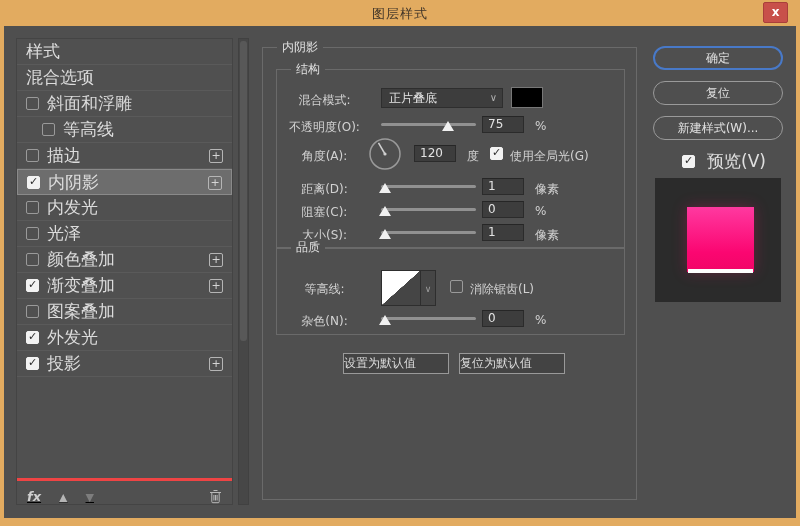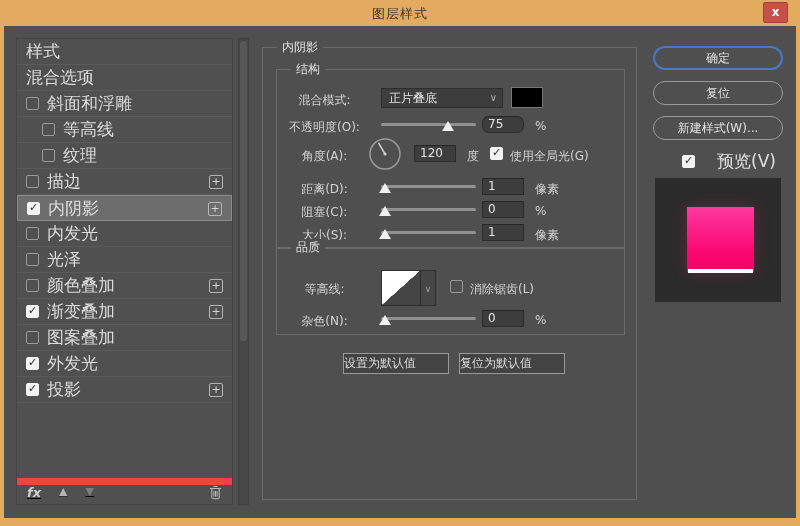--- a/index.html
+++ b/index.html
@@ -14,21 +14,21 @@
   .sidebar { position:absolute; left:12px; top:12px; width:217px; height:467px; background:#505050; border:1px solid #444; }
   .srow { position:relative; height:26px; border-bottom:1px solid #5a5a5a; display:flex; align-items:center; padding-left:9px; cursor:pointer; }
   .srow.sel { background:#6d6d6d; border:1px solid #8a8a8a; }
   .srow.ind { padding-left:25px; }
   .slabel { font-size:17px; color:#dcdcdc; margin-left:8px; white-space:nowrap; }
   .srow.plain .slabel { margin-left:0; }
   .cb { width:13px; height:13px; border:1px solid #9a9a9a; border-radius:2px; background:transparent; position:relative; flex:0 0 auto; }
   .cb.on { background:#f2f2f2; border-color:#f2f2f2; }
   .ck { position:absolute; left:1px; top:-2px; font-size:11px; font-weight:bold; color:#2b2b2b; }
   .plusbtn { position:absolute; right:9px; top:6px; width:14px; height:14px; border:1px solid #b5b5b5; border-radius:2px; color:#d5d5d5; font-size:11px; line-height:12px; text-align:center; cursor:pointer; }
-  .sfooter { position:absolute; left:0; right:0; bottom:0; height:26px; border-top:7px solid #ef4444; display:flex; align-items:flex-start; padding:0 10px; gap:18px;text-decoration:underline; }
+  .sfooter { position:absolute; left:0; right:0; bottom:0; height:26px; border-top:3px solid #ef4444; display:flex; align-items:flex-end; padding:0 10px; gap:18px;text-decoration:underline; }
   .fxicon { font-style:italic; font-weight:bold; color:#cfcfcf; font-size:13px; }
   .arrow-up { color:#b5b5b5; font-size:11px; cursor:pointer; }
   .arrow-down { color:#7d7d7d; font-size:11px; cursor:pointer; }
   .trash { margin-left:auto; cursor:pointer; display:flex; }
   .scrollbar { position:absolute; left:234px; top:12px; width:11px; height:467px; background:#474747; border:1px solid #414141; }
   .sthumb { position:absolute; left:1px; top:2px; width:7px; height:300px; background:#585858; border-radius:3px; }
 
   
   .maingroup { position:absolute; left:258px; top:21px; width:375px; height:453px; border:1px solid #6a6a6a; }
   .legend { position:absolute; top:-9px; left:14px; background:#4f4f4f; padding:0 5px; font-size:12px; color:#e0e0e0; }
@@ -46,21 +46,21 @@
   .swatch { position:absolute; left:234px; width:32px; height:21px; border:1px solid #777; cursor:pointer; }
   .dial { position:absolute; cursor:pointer; }
   .qcontour { position:absolute; left:104px; top:22px; width:40px; height:36px; background:linear-gradient(to bottom right,#ffffff 49.6%,#454545 50%); border:1px solid #2e2e2e; cursor:pointer; }
   .qcontour-arrow { position:absolute; left:144px; top:22px; width:15px; height:36px; background:#464646; border:1px solid #2e2e2e; border-left:none; color:#9f9f9f; font-size:9px; text-align:center; line-height:36px; cursor:pointer; }
   .defbtn { position:absolute; top:305px; width:106px; height:21px; background:#434343; border:1px solid #999; color:#dcdcdc; font-size:12px; line-height:19px; cursor:pointer; }
 
   
   .pillbtn { position:absolute; left:649px; width:130px; height:24px; border-radius:12px; background:transparent; border:1px solid #9a9a9a; color:#e0e0e0; font-size:12px; text-align:center; line-height:22px; cursor:pointer; }
   .pillbtn.focus { border:2px solid #4879c8; line-height:20px; }
   .prevrow { position:absolute; left:678px; top:124px; display:flex; align-items:center; gap:8px; cursor:pointer; }
-  .prevrow .slabel { color:#e0e0e0; margin-left:14px; }
+  .prevrow .slabel { color:#e0e0e0; margin-left:4px; }
   .previewbox { position:absolute; left:651px; top:152px; width:126px; height:124px; background:#2b2b2b; }
   .pinksq { position:absolute; left:32px; top:29px; width:67px; height:65px; background:linear-gradient(180deg,#ff39a0 0%,#fb0671 70%,#f10566 100%); box-shadow:0 0 14px rgba(255,20,110,0.28); }
   .pinksq::after { content:""; position:absolute; left:1px; right:1px; bottom:-1px; height:4px; background:#fdfdfd; }
 </style>
 </head>
 <body>
 
 <div class="window">
   <div class="titlebar">
     <span class="title">图层样式</span>
@@ -76,24 +76,20 @@
       <div class="srow plain">
           <span class="slabel">混合选项</span>
         </div>
       <div class="srow">
           <span class="cb"></span>
           <span class="slabel">斜面和浮雕</span>
         </div>
       <div class="srow ind">
           <span class="cb"></span>
           <span class="slabel">等高线</span>
-        </div>
-      <div class="srow ind">
-          <span class="cb"></span>
-          <span class="slabel">纹理</span>
         </div>
       <div class="srow">
           <span class="cb"></span>
           <span class="slabel">描边</span>
           <span class="plusbtn">+</span>
         </div>
       <div class="srow sel">
           <span class="cb on">
             <span class="ck">✓</span>
           </span>
@@ -163,21 +159,21 @@
           <span>正片叠底</span>
           <span class="ddarrow">∨</span>
         </div>
         <div class="swatch" style="top:17px;background:#000;"></div>
 
         <span class="rlabel" style="top:49px;">不透明度(O):</span>
         <div class="slider" style="left:104px;top:48px;">
           <div class="strack"></div>
           <div class="sthumb2" style="left:61px;"></div>
         </div>
-        <div class="vbox" style="left:205px;top:46px;border-radius:7px;">75</div>
+        <div class="vbox" style="left:205px;top:46px;">75</div>
         <span class="unit" style="left:258px;top:49px;">%</span>
 
         <span class="rlabel" style="top:78px;">角度(A):</span>
         <span class="dial" style="left:91px;top:67px;">
           <svg width="34" height="34" viewBox="0 0 34 34">
             <circle cx="17" cy="17" r="15" stroke="#9a9a9a" stroke-width="1.5" fill="none"></circle>
             <line x1="17" y1="17" x2="10.5" y2="5.8" stroke="#cfcfcf" stroke-width="1.5"></line>
             <circle cx="17" cy="17" r="1.6" fill="#cfcfcf"></circle>
           </svg>
         </span>

